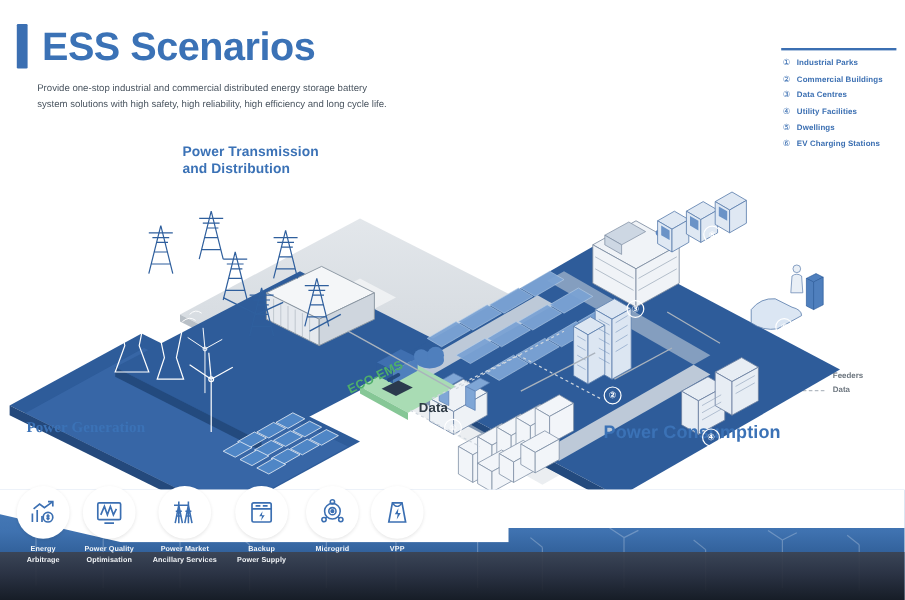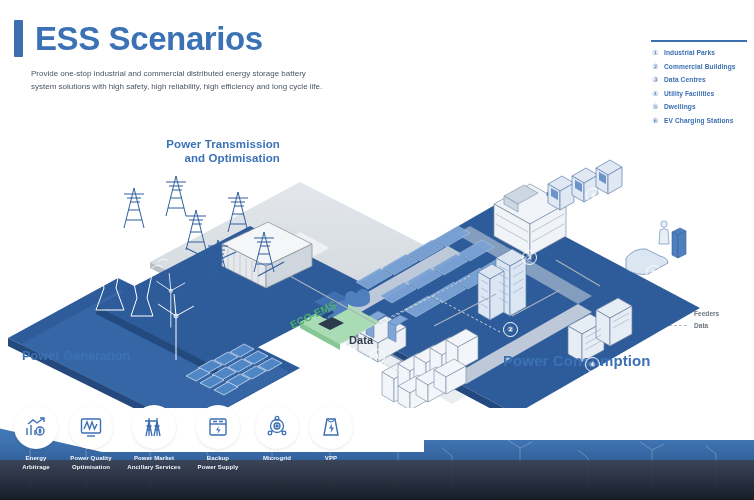--- a/index.html
+++ b/index.html
@@ -43,22 +43,22 @@
   .ll-text{font-size:6.6px;color:#6d767f;font-weight:600;}
 
   
   .scene{position:absolute;left:0;top:110px;width:754px;height:300px;}
   .scene svg{display:block;}
 
   .scene-label{
     position:absolute;font-weight:bold;color:#3b72b6;
     letter-spacing:0.1px;line-height:1.25;
   }
-  .lbl-ptd{left:152px;top:27px;width:128px;text-align:right;font-size:11.5px;}
-  .lbl-pg{left:22px;top:239px;font-size:12.5px;}
+  .lbl-ptd{left:152px;top:10px;width:128px;text-align:left;font-size:11.5px;}
+  .lbl-pg{left:22px;top:239px;font-size:12.5px;font-family:Liberation Serif, serif;}
   .lbl-pc{left:503px;top:242px;font-size:15px;}
   .lbl-pv{
     left:443px;top:20px;font-size:12px;color:#ffffff;
     transform:rotate(-24deg);transform-origin:left top;
   }
   .lbl-eco{
     left:288px;top:210px;font-size:10.5px;color:#4eae6a;font-weight:bold;
     transform:rotate(-26deg);transform-origin:left top;
   }
   .lbl-data{
@@ -510,21 +510,21 @@
         <path d="M290,166 L326,186 L376,214"></path>
         <path d="M434,216 L496,184"></path>
         <path d="M512,206 L560,180"></path>
         <path d="M556,150 L600,176"></path>
       </g>
 
     </svg>
 
     <div class="scene-label lbl-ptd">
       <span>Power Transmission</span><br>
-      <span>and Optimisation</span>
+      <span>and Distribution</span>
     </div>
     <div class="scene-label lbl-pg">Power Generation</div>
     <div class="scene-label lbl-pc">Power Consumption</div>
     <div class="scene-label lbl-pv">PV Array</div>
     <div class="scene-label lbl-eco">ECO-EMS</div>
     <div class="scene-label lbl-data">Data</div>
 
     <div class="badge onblue" style="left:370px;top:239px;">①</div>
     <div class="badge onblue" style="left:503px;top:212px;">②</div>
     <div class="badge onblue" style="left:522px;top:140px;">③</div>

